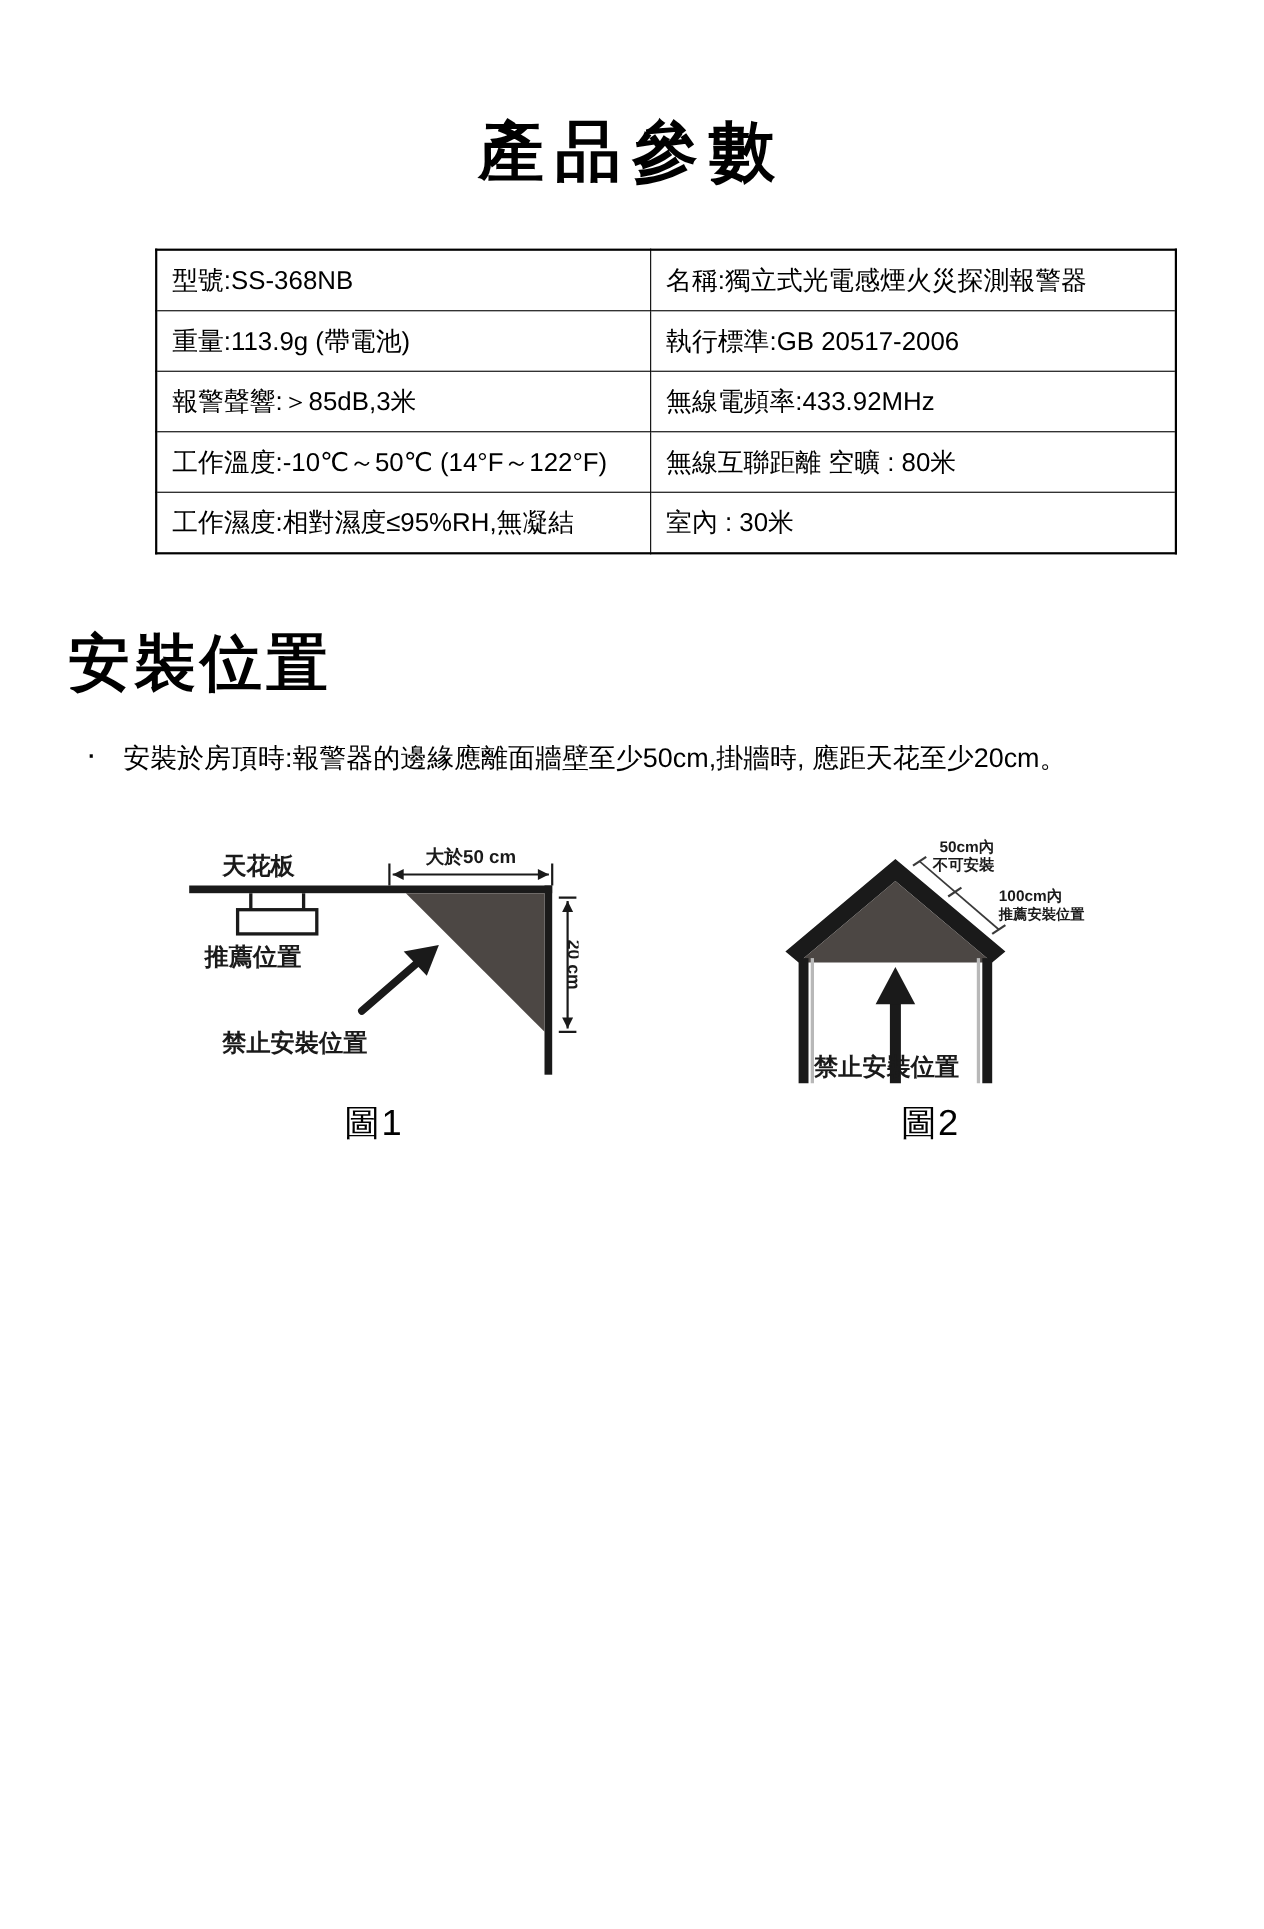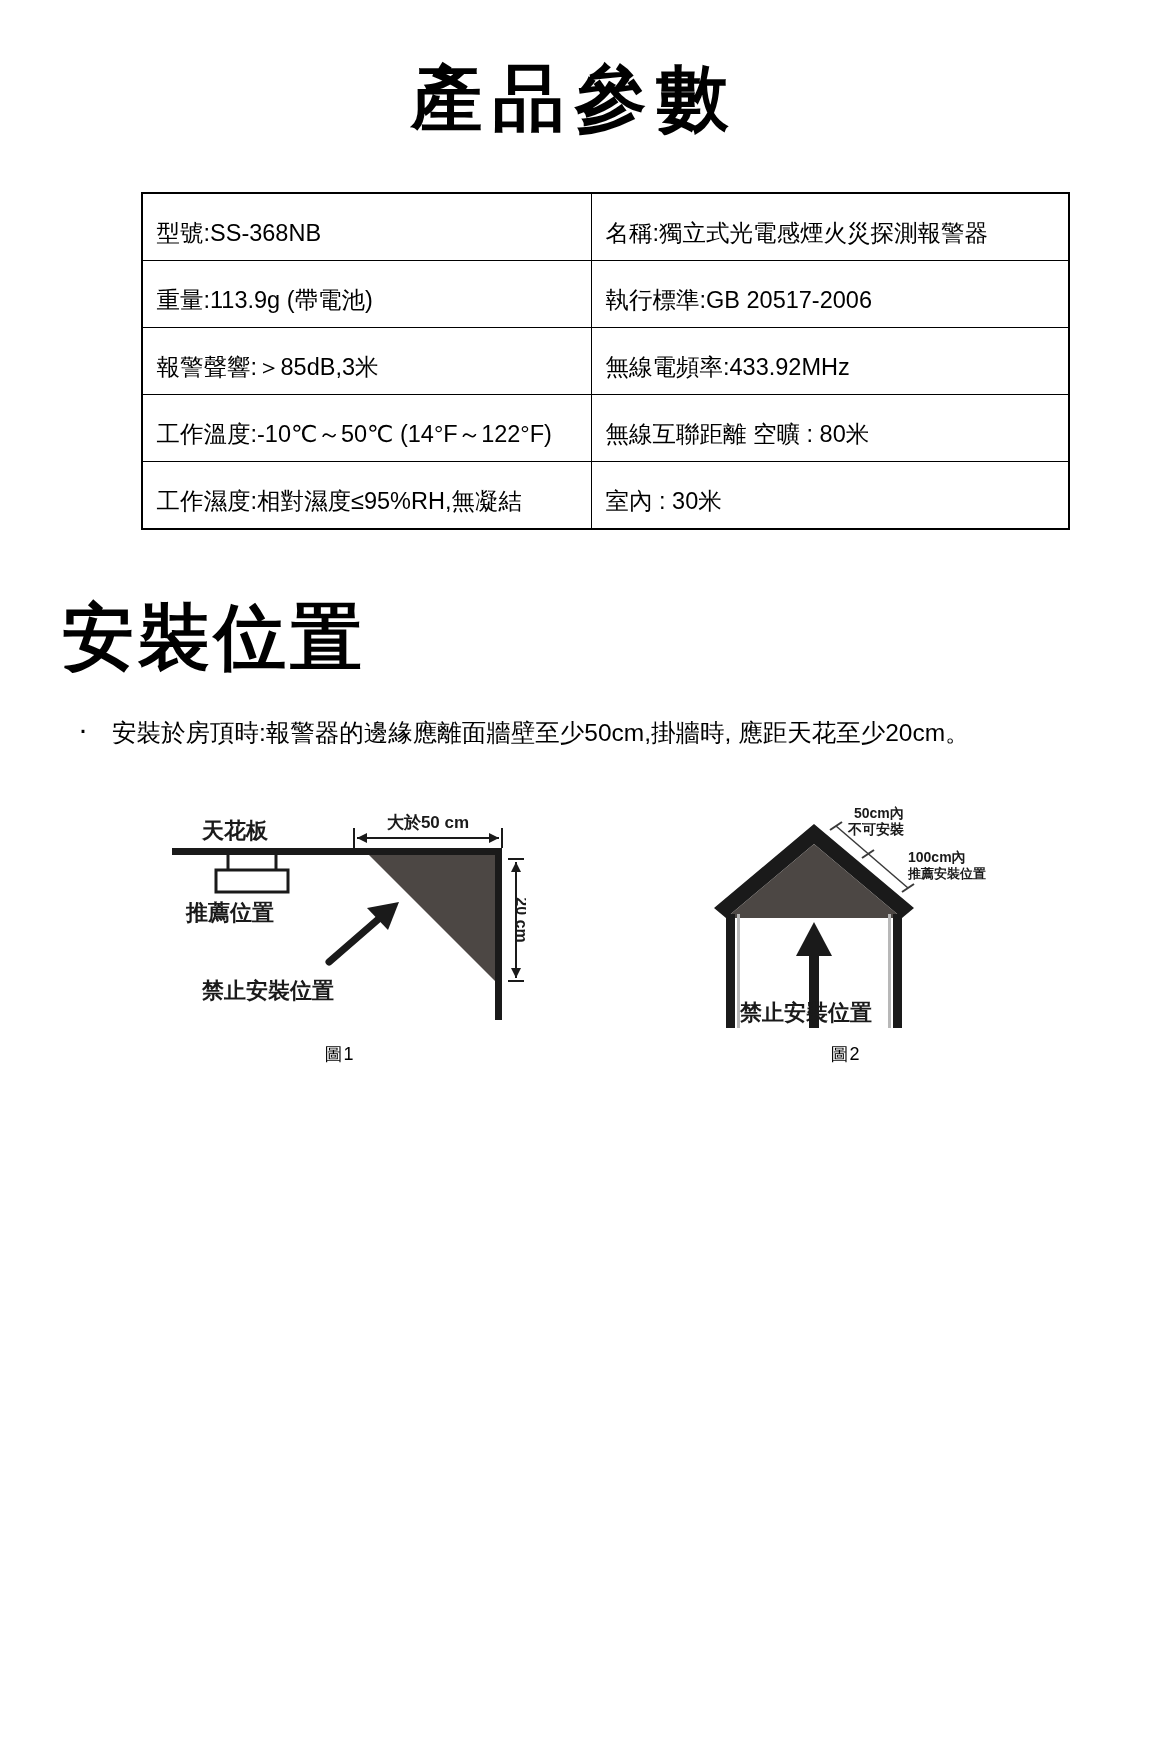--- a/index.html
+++ b/index.html
@@ -19,58 +19,58 @@
   .page {
     position: relative;
     width: 1149px;
     height: 1754px;
     box-sizing: border-box;
   }
 
   
   .doc-title {
     text-align: center;
-    font-size: 72px;
+    font-size: 60px;
     font-weight: 700;
     letter-spacing: 10px;
     line-height: 1;
-    padding-top: 50px;
+    padding-top: 108px;
     padding-bottom: 0;
-    margin: 12px;
+    margin: 0;
     white-space: nowrap;
   }
 
   
   .spec-table-wrap {
     margin: 58px auto 0 auto;
     width: 868px;
   }
   table.spec-table {
     width: 100%;
     border-collapse: collapse;
     table-layout: fixed;
     border: 2px solid #000;
   }
   table.spec-table td {
     border: 1px solid #000;
     height: 50px;
-    padding: 14px 14px 2px 14px;
+    padding: 2px 14px 2px 14px;
     font-size: 23.5px;
     font-weight: 400;
     letter-spacing: 0px;
     vertical-align: middle;
     white-space: nowrap;
     overflow: hidden;
   }
   table.spec-table td.col-left { width: 420px; }
   table.spec-table td.col-right { width: 448px; }
 
   
   .section-heading {
-    font-size: 72px;
+    font-size: 56px;
     font-weight: 700;
     letter-spacing: 4px;
     margin: 68px 0 0 62px;
     line-height: 1.1;
   }
 
   
   ul.install-notes {
     list-style: none;
     margin: 34px 0 0 0;
@@ -102,21 +102,21 @@
     gap: 170px;
     margin-top: 42px;
   }
   .figure-block {
     display: flex;
     flex-direction: column;
     align-items: center;
   }
   .figure-canvas { display: block; }
   .figure-caption {
-    font-size: 18px;
+    font-size: 33px;
     margin-top: 14px;
     letter-spacing: 1px;
   }
 
   .fig-label {
     font-family: "Liberation Sans", "DejaVu Sans", sans-serif;
     font-weight: 700;
     fill: #1a1a1a;
   }
 </style>

